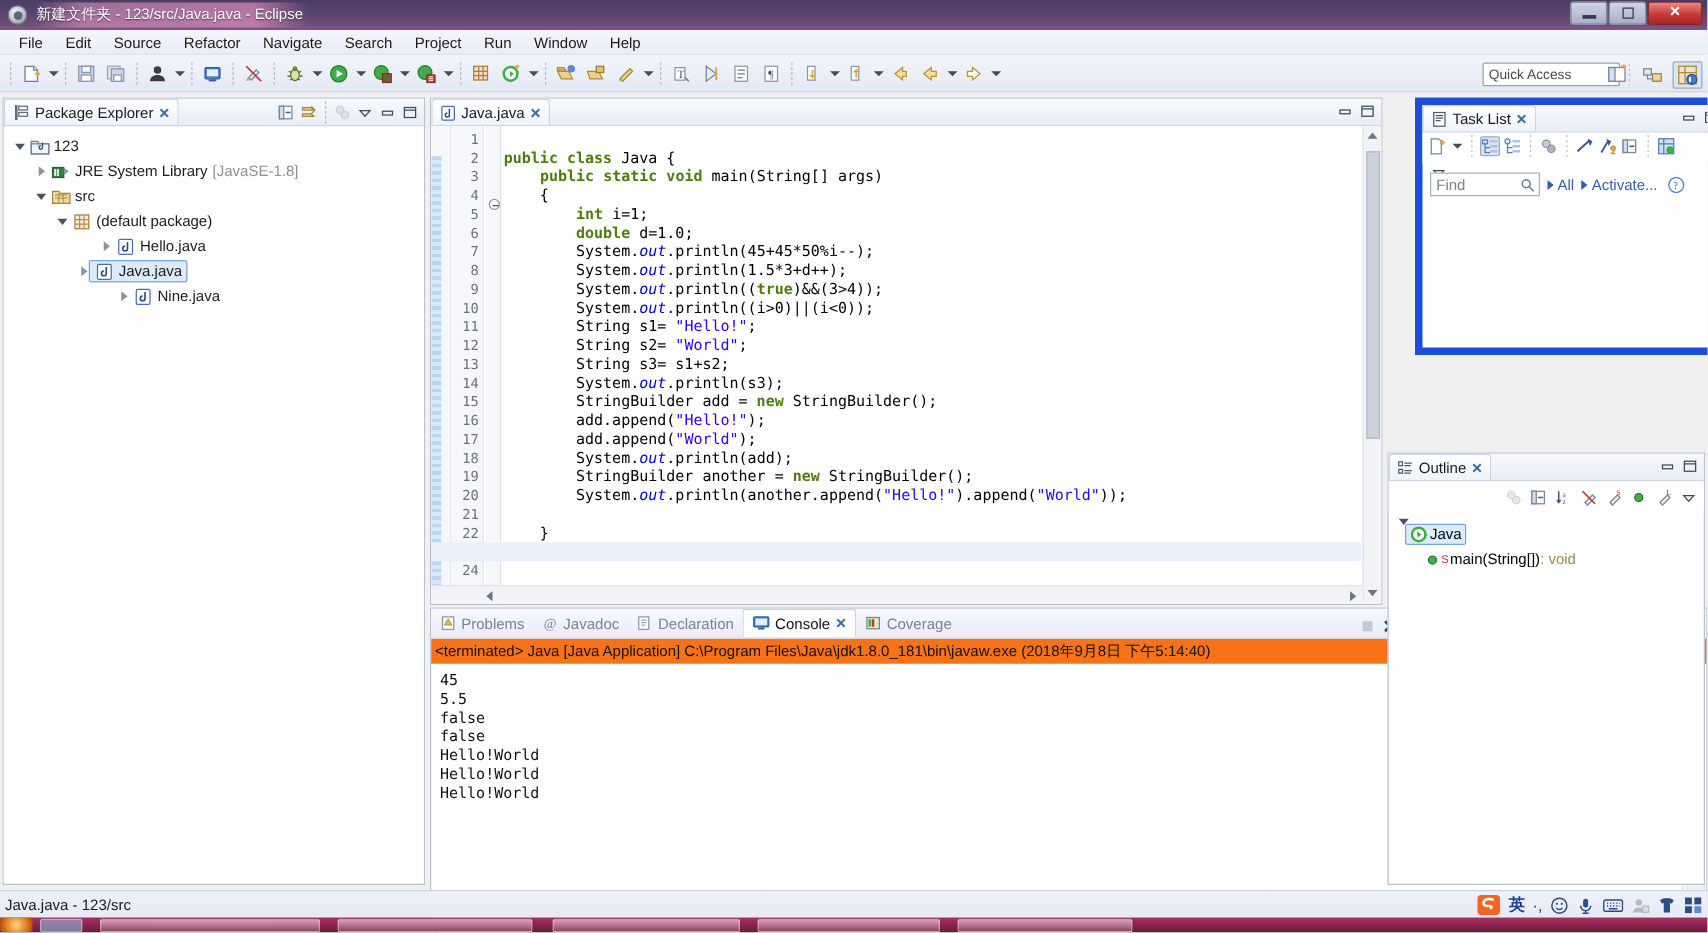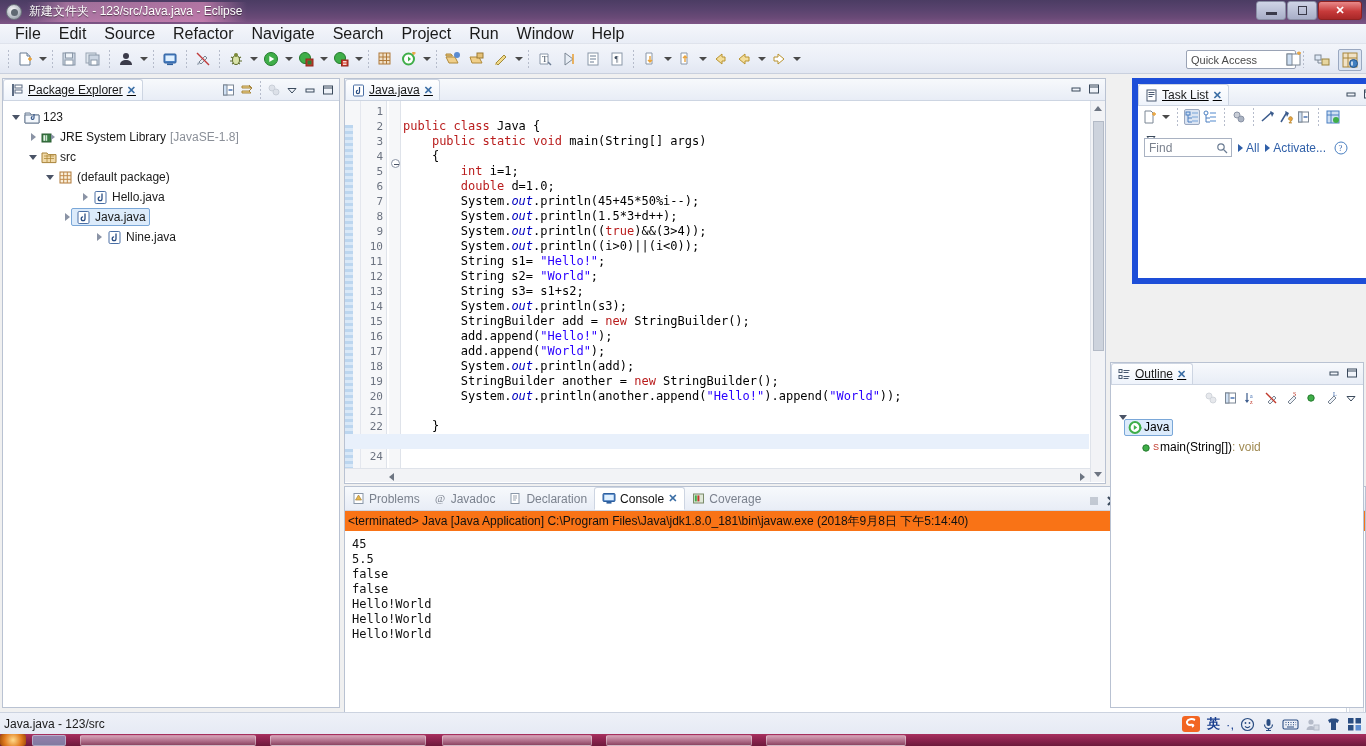--- a/index.html
+++ b/index.html
@@ -50,21 +50,21 @@
   .winbtn .bar { width:11px;height:3px;background:#3a3a4a;margin-top:6px;}
   .winbtn .sq { width:9px;height:9px;border:1.5px solid #3a3a4a;}
 
   
   .menubar {
     position:absolute; left:0; top:24px; width:1366px; height:20px;
     background: linear-gradient(180deg,#f4f6fb,#e9edf6);
     display:flex; align-items:center; padding-left:6px;
     border-bottom: 1px solid #dfe3ec;
   }
-  .menubar .mi { padding:18px 9px; color:#1a1a1a; font-size:16px; cursor:default; }
+  .menubar .mi { padding:18px 9px; color:#1a1a1a; font-size:12px; cursor:default; }
 
   
   .toolbar {
     position:absolute; left:0; top:44px; width:1366px; height:30px;
     background: linear-gradient(180deg,#f3f5fa 0%, #eaeef7 60%, #e2e7f2 100%);
     border-bottom:1px solid #c9d0de;
     display:flex; align-items:center; padding-left:4px;
   }
   .tb-btn { width:22px;height:22px; margin:0 1px; display:flex;align-items:center;justify-content:center; position:relative;}
   .tb-sep { width:1px;height:18px;margin:0 4px;
@@ -84,21 +84,20 @@
 
   
   .workarea { position:absolute; left:0; top:74px; width:1366px; height:638px; background:#f0f0f0;}
 
   
   .view { position:absolute; background:#fff; }
   .view-tabbar {
     height:22px; background: linear-gradient(180deg,#f7f9fc,#e8edf6);
     border-bottom:1px solid #cdd5e2; display:flex; align-items:flex-end;
     position:relative;
-    text-decoration:underline;
   }
   .view-tab {
     height:21px; display:flex; align-items:center; gap:4px;
     padding:0 6px; font-size:12px; color:#1a1a1a;
     background: linear-gradient(180deg,#ffffff,#eef3fb);
     border:1px solid #cdd5e2; border-bottom:none;
     border-top-left-radius:3px;border-top-right-radius:3px;
   }
   .view-tabbar .vt-actions{ position:absolute; right:3px; top:2px; display:flex; align-items:center; gap:2px;}
   .mini-btn{width:16px;height:16px;display:flex;align-items:center;justify-content:center;}
@@ -130,21 +129,21 @@
     font-family:"DejaVu Sans Mono", monospace; font-size:11px; color:#6c7380; padding-top:3px;}
   .linenos div{ height:15px; line-height:15px; padding-right:3px;}
   .foldcol{ position:absolute; left:44px; top:0; width:12px; height:100%; background:#f6f7f9; border-right:1px solid #dfe3ea;}
   .fold-minus{ position:absolute; left:2px; top:58px; width:9px;height:9px;border:1px solid #8a93a5;border-radius:50%;
     background:#fff;}
   .fold-minus:after{content:"";position:absolute;left:1.5px;top:3.5px;width:5px;height:1px;background:#4a5366;}
   .codearea{ position:absolute; left:58px; top:0; right:16px; height:100%;
     font-family:"DejaVu Sans Mono", monospace; font-size:12px; color:#000; padding-top:3px; white-space:pre;}
   .codearea .ln{ height:15px; line-height:15px;}
   .codearea .ln.caret{ background:#e8f0fb; margin-left:-58px; padding-left:58px; width:calc(100% + 58px);}
-  .kw{ color:#b91c1c; font-weight:normal;}
+  .kw{ color:#4d7c0f; font-weight:bold;}
   .str{ color:#2a00ff;}
   .fld{ color:#0000c0; font-style:italic; }
   .vscroll{ position:absolute; right:0; top:0; width:15px; height:100%; background:#f2f3f6; border-left:1px solid #dfe3ea;}
   .vscroll .thumb{ position:absolute; left:2px; top:20px; width:11px; height:230px; background:#cdd3dd; border:1px solid #b3bac6;}
   .vscroll .arrow-up,.vscroll .arrow-dn{position:absolute;left:3px;width:0;height:0;border-left:4px solid transparent;border-right:4px solid transparent;}
   .vscroll .arrow-up{top:5px;border-bottom:5px solid #6d7582;}
   .vscroll .arrow-dn{bottom:5px;border-top:5px solid #6d7582;}
   .hscroll{ position:absolute; left:0; bottom:0; right:15px; height:14px; background:#f2f3f6; border-top:1px solid #dfe3ea;}
   .hscroll .harrow-l,.hscroll .harrow-r{position:absolute;top:4px;width:0;height:0;border-top:4px solid transparent;border-bottom:4px solid transparent;}
   .hscroll .harrow-l{left:44px;border-right:5px solid #6d7582;}

